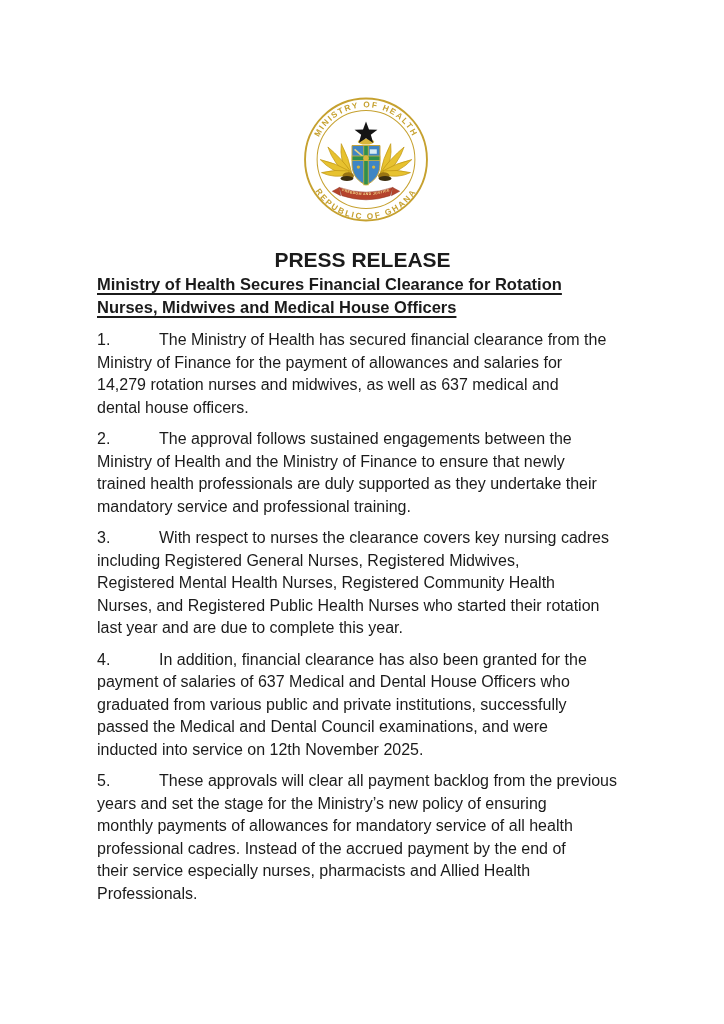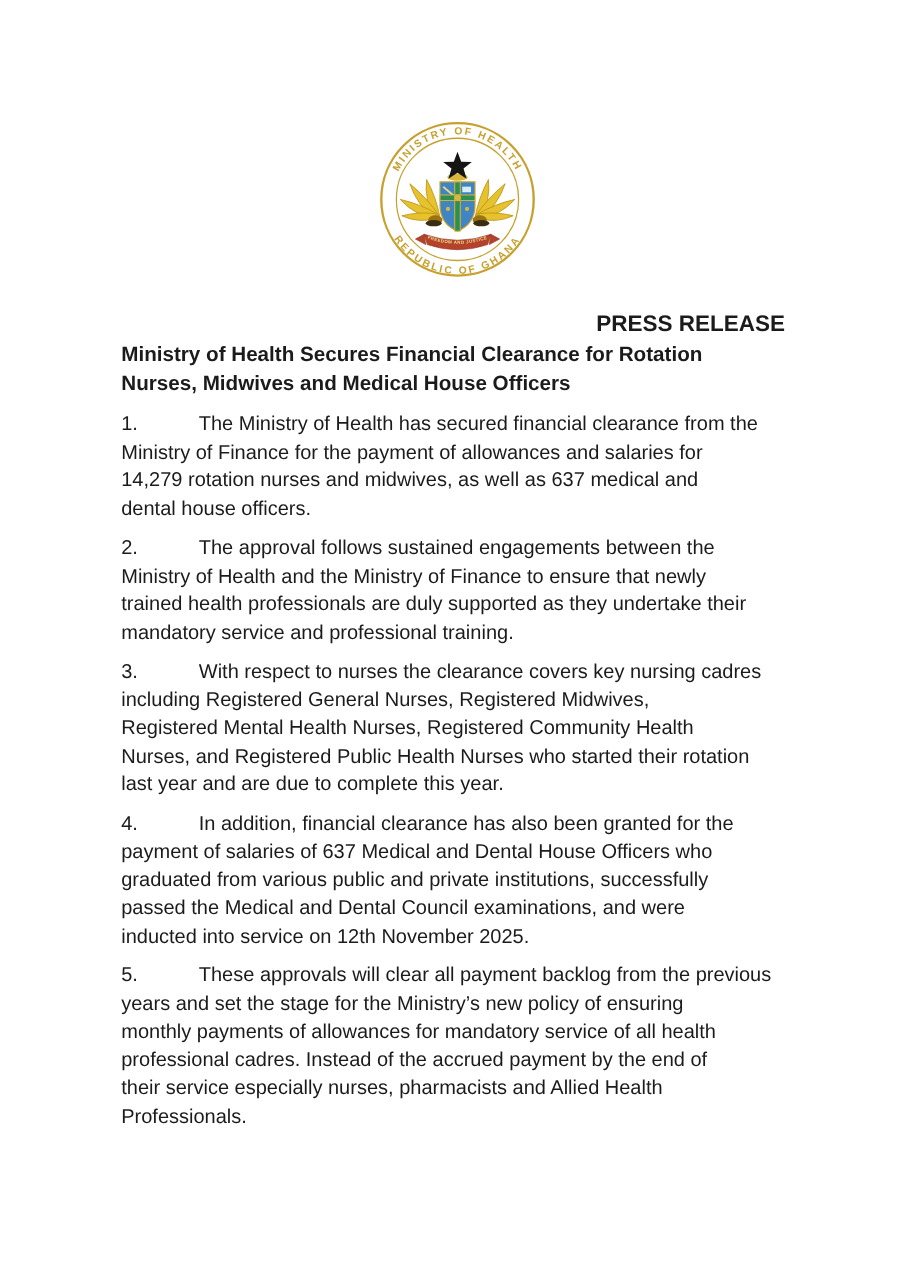--- a/index.html
+++ b/index.html
@@ -15,33 +15,34 @@
   .logo-wrap{
     width:142px;
     margin:96px auto 0;
     position:relative;
     left:4px;
   }
   .seal{display:block;width:142px;height:127px;}
   .kicker{
     margin:25px 0 0 97px;
     width:531px;
-    text-align:right;
+    text-align:center;
     font-weight:bold;
-    font-size:18px;
+    font-size:21px;
     line-height:23px;
     white-space:pre-line;
   }
   .title{
     margin:2px 0 0 97px;
     width:560px;
     font-weight:bold;
     font-size:16.5px;
     line-height:23px;
     white-space:pre-line;
+    text-decoration:underline;
     text-decoration-thickness:2px;
     text-underline-offset:3px;
   }
   .paragraphs{
     margin:10px 0 0 97px;
     width:565px;
   }
   .para{
     margin:0 0 9px 0;
     font-size:16px;

